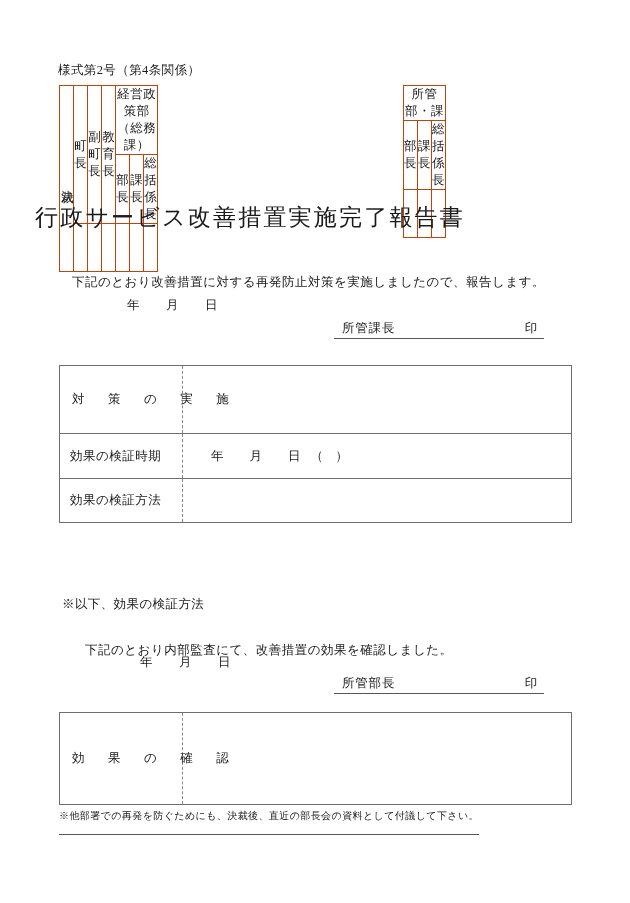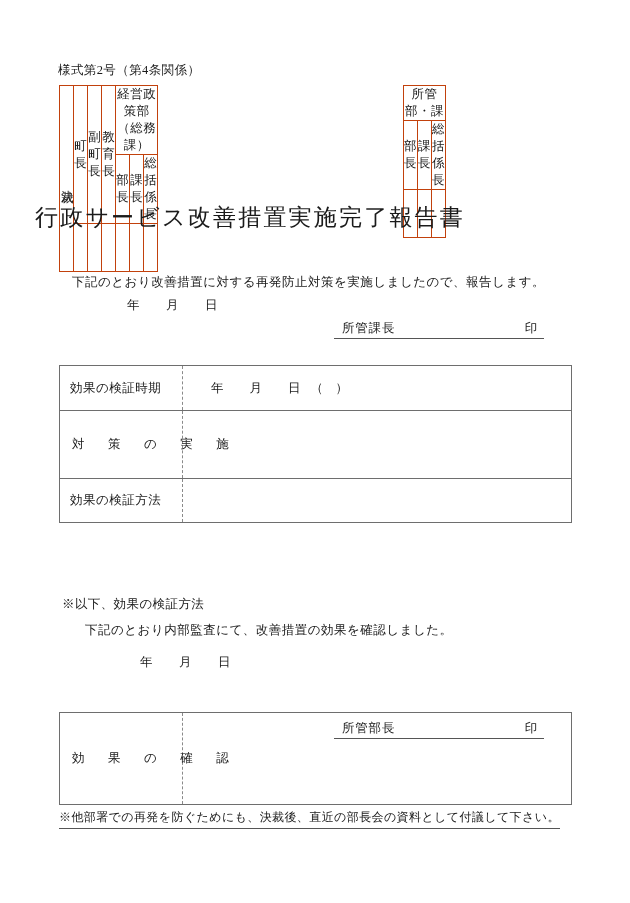--- a/index.html
+++ b/index.html
@@ -152,25 +152,25 @@
 
   
   .section-note {
     position: absolute;
     font-size: 12.5px;
     letter-spacing: 0.4px;
     white-space: nowrap;
   }
   .footer-note {
     position: absolute;
-    font-size: 12px;
+    font-size: 10px;
     letter-spacing: 0.4px;
     white-space: nowrap;
     border-bottom: 1px solid #555;
-    padding-bottom: 2px;
+    padding-bottom: 11px;
   }
 </style>
 </head>
 <body>
 
 <div class="page">
 
   <div class="form-number">様式第2号（第4条関係）</div>
 
   <div class="approval-zone">
@@ -230,48 +230,48 @@
     <span>年</span><span class="sp"></span><span>月</span><span class="sp"></span><span>日</span>
   </div>
 
   <div class="sign-line" style="left:334px; top:320px; width:210px;">
     <span>所管課長</span>
     <span>印</span>
   </div>
 
   <table class="content" style="left:59px; top:365px; width:513px;">
     <tbody>
-        <tr style="height:45px;">
+        <tr style="height:68px;">
+      <td class="label">
+        <span class="spread">対　策　の　実　施</span>
+      </td>
+      <td class="value"></td>
+    </tr>
+    <tr style="height:45px;">
       <td class="label">効果の検証時期</td>
       <td class="value valspread">
         <span>年</span><span class="sp"></span><span>月</span><span class="sp"></span><span>日</span><span class="sp-s"></span><span>（　）</span>
       </td>
     </tr>
-    <tr style="height:68px;">
-      <td class="label">
-        <span class="spread">対　策　の　実　施</span>
-      </td>
-      <td class="value"></td>
-    </tr>
     <tr style="height:44px;margin-top:24px;">
       <td class="label">効果の検証方法</td>
       <td class="value"></td>
     </tr>
   </tbody>
     </table>
 
   <div class="section-note" style="left:62px; top:596px;">※以下、効果の検証方法</div>
 
-  <div class="intro-text" style="left:85px; top:622px;">下記のとおり内部監査にて、改善措置の効果を確認しました。</div>
+  <div class="intro-text" style="left:85px; top:642px;">下記のとおり内部監査にて、改善措置の効果を確認しました。</div>
 
   <div class="date-line" style="left:140px; top:654px;">
     <span>年</span><span class="sp"></span><span>月</span><span class="sp"></span><span>日</span>
   </div>
 
-  <div class="sign-line" style="left:334px; top:675px; width:210px;margin-top:45px;">
+  <div class="sign-line" style="left:334px; top:675px; width:210px;">
     <span>所管部長</span>
     <span>印</span>
   </div>
 
   <table class="content" style="left:59px; top:712px; width:513px;">
     <tbody>
         <tr style="height:92px;">
       <td class="label">
         <span class="spread">効　果　の　確　認</span>
       </td>

